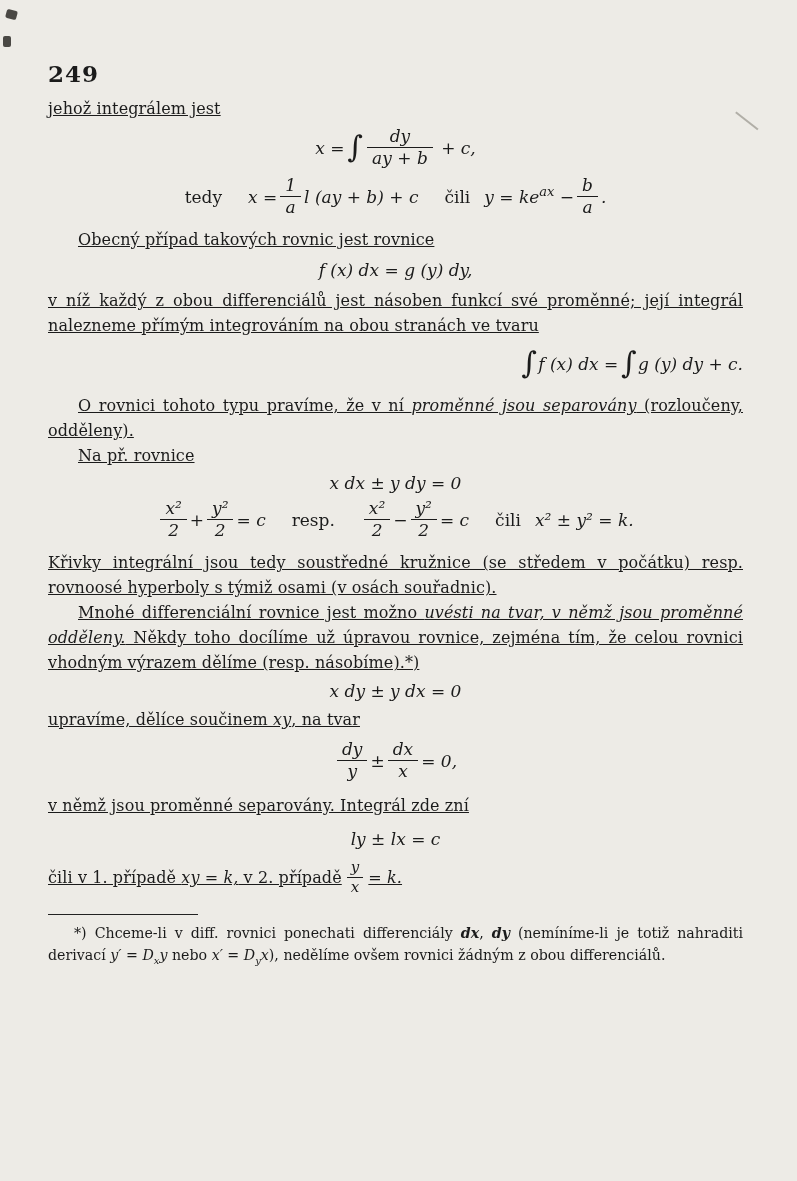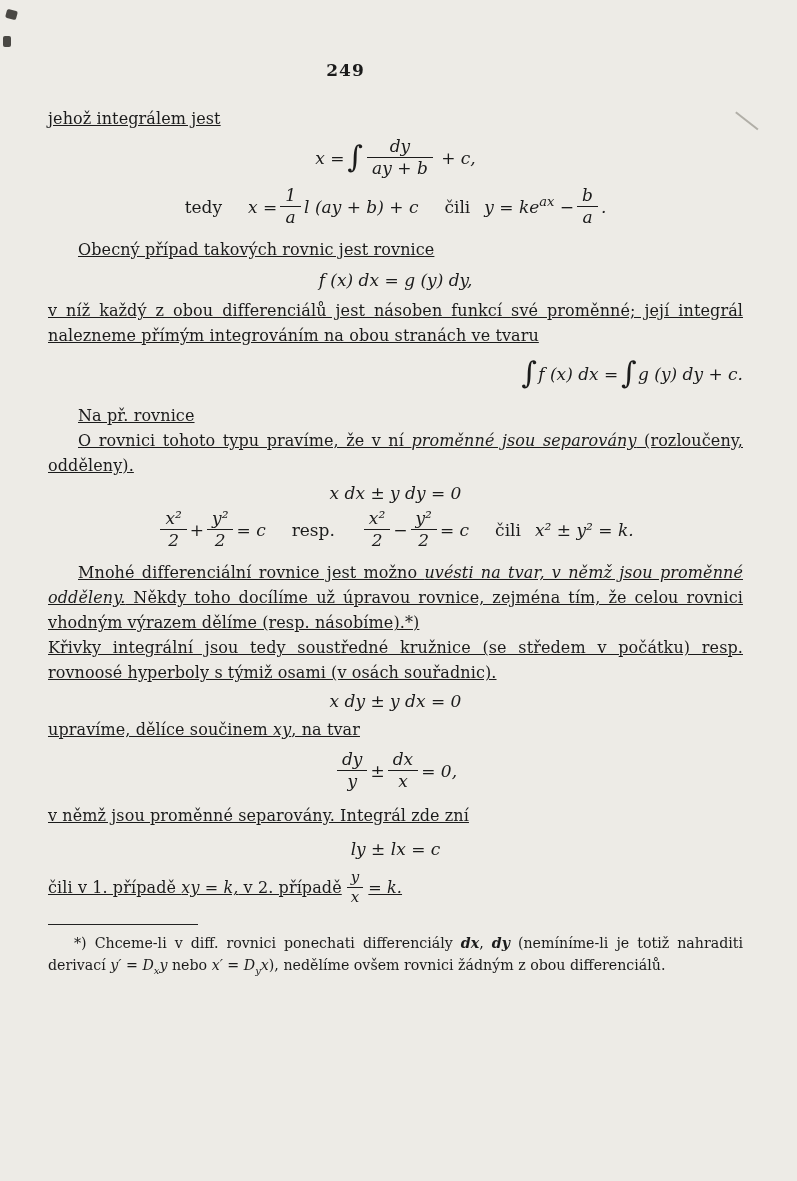--- a/index.html
+++ b/index.html
@@ -6,21 +6,21 @@
   body{
     width:797px;height:1181px;
     background:linear-gradient(90deg,#edebe6 0%,#edebe6 90%,#e3e1db 97%,#d7d5cе 100%);
     background-color:#edebe6;
     font-family:"DejaVu Serif",serif;
     color:#1b1b1b;
     position:relative;overflow:hidden;
     -webkit-font-smoothing:antialiased;
   }
   .page{padding:60px 54px 0 48px;}
-  .pageno{text-align:center;padding-right:100px;font-weight:700;font-size:17px;letter-spacing:1px;margin-bottom:26px;}
+  .pageno{text-align:left;padding-right:100px;font-weight:700;font-size:23px;letter-spacing:1px;margin-bottom:9px;}
   p.para{font-size:16px;line-height:25px;text-align:justify;margin:0;letter-spacing:.1px;text-decoration:underline;}
   p.ind{text-indent:30px;}
   .formula{text-align:center;font-size:17px;margin:8px 0;font-style:italic;white-space:nowrap;}
   .mi{font-style:italic;}
   .up{font-style:normal;}
   .frac{display:inline-block;vertical-align:middle;text-align:center;font-style:italic;line-height:1.12;margin:0 3px;position:relative;top:-2px;}
   .frac .num{display:block;padding:0 5px 1px;border-bottom:1.4px solid #1b1b1b;}
   .frac .den{display:block;padding:1px 5px 0;}
   .int{font-size:30px;font-style:normal;vertical-align:middle;position:relative;top:-3px;margin:0 1px 0 3px;}
   sup{font-size:13px;font-style:italic;}
@@ -64,34 +64,34 @@
   <p class="para ind" style="margin-top:6px;">Obecný případ takových rovnic jest rovnice</p>
 
   <div class="formula">f (x) dx = g (y) dy,</div>
 
   <p class="para">v níž každý z obou differenciálů jest násoben funkcí své proměnné; její integrál nalezneme přímým integrováním na obou stranách ve tvaru</p>
 
   <div class="formula" style="margin:10px 0;text-align:right;">
     <span class="int">∫</span><span class="mi">f (x) dx =</span><span class="int">∫</span><span class="mi">g (y) dy + c.</span>
   </div>
 
+  <p class="para ind"><span>O rovnici tohoto typu pravíme, že v ní </span><span class="mi">proměnné jsou separovány</span><span> (rozloučeny, odděleny).</span></p>
+
   <p class="para ind">Na př. rovnice</p>
-
-  <p class="para ind"><span>O rovnici tohoto typu pravíme, že v ní </span><span class="mi">proměnné jsou separovány</span><span> (rozloučeny, odděleny).</span></p>
 
   <div class="formula" style="margin:5px 0;">x dx ± y dy = 0</div>
 
 
   <div class="formula">
     <span class="frac"><span class="num">x²</span><span class="den">2</span></span><span class="mi">+</span><span class="frac"><span class="num">y²</span><span class="den">2</span></span><span class="mi">= c</span><span class="gap"></span><span class="up">resp.</span><span class="gap"></span><span class="frac"><span class="num">x²</span><span class="den">2</span></span><span class="mi">−</span><span class="frac"><span class="num">y²</span><span class="den">2</span></span><span class="mi">= c</span><span class="gap"></span><span class="up">čili</span><span class="gap-sm"></span><span class="mi">x² ± y² = k.</span>
   </div>
 
+  <p class="para">Křivky integrální jsou tedy soustředné kružnice (se středem v počátku) resp. rovnoosé hyperboly s týmiž osami (v osách souřadnic).</p>
+
   <p class="para ind"><span>Mnohé differenciální rovnice jest možno </span><span class="mi">uvésti na tvar, v němž jsou proměnné odděleny.</span><span> Někdy toho docílíme už úpravou rovnice, zejména tím, že celou rovnici vhodným výrazem dělíme (resp. násobíme).*)</span></p>
-
-  <p class="para">Křivky integrální jsou tedy soustředné kružnice (se středem v počátku) resp. rovnoosé hyperboly s týmiž osami (v osách souřadnic).</p>
 
 
   <div class="formula" style="margin:6px 0;">x dy ± y dx = 0</div>
 
   <p class="para"><span>upravíme, dělíce součinem </span><span class="mi">xy</span><span>, na tvar</span></p>
 
   <div class="formula" style="margin:10px 0;">
     <span class="frac"><span class="num">dy</span><span class="den">y</span></span><span class="mi">±</span><span class="frac"><span class="num">dx</span><span class="den">x</span></span><span class="mi">= 0,</span>
   </div>
 

